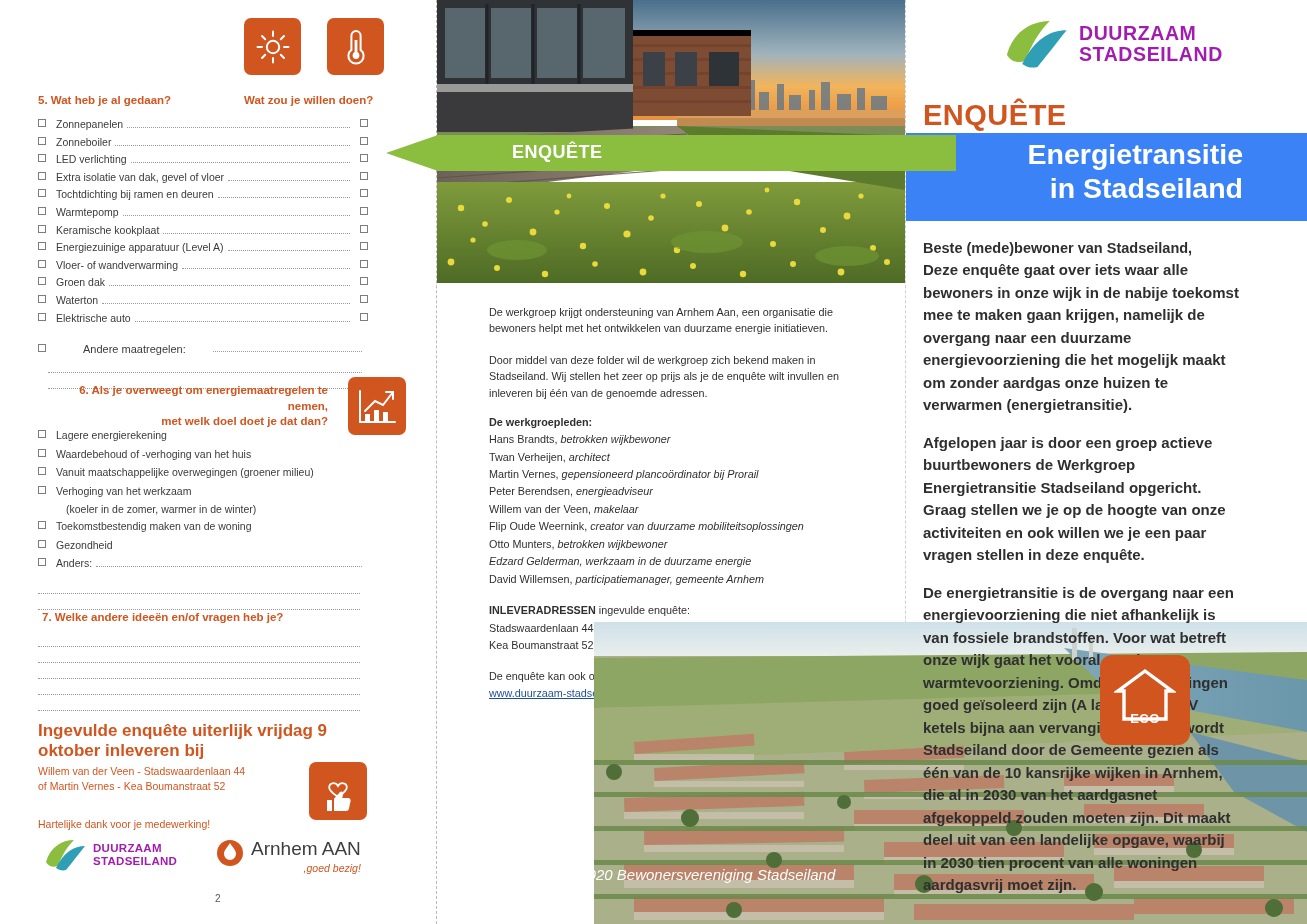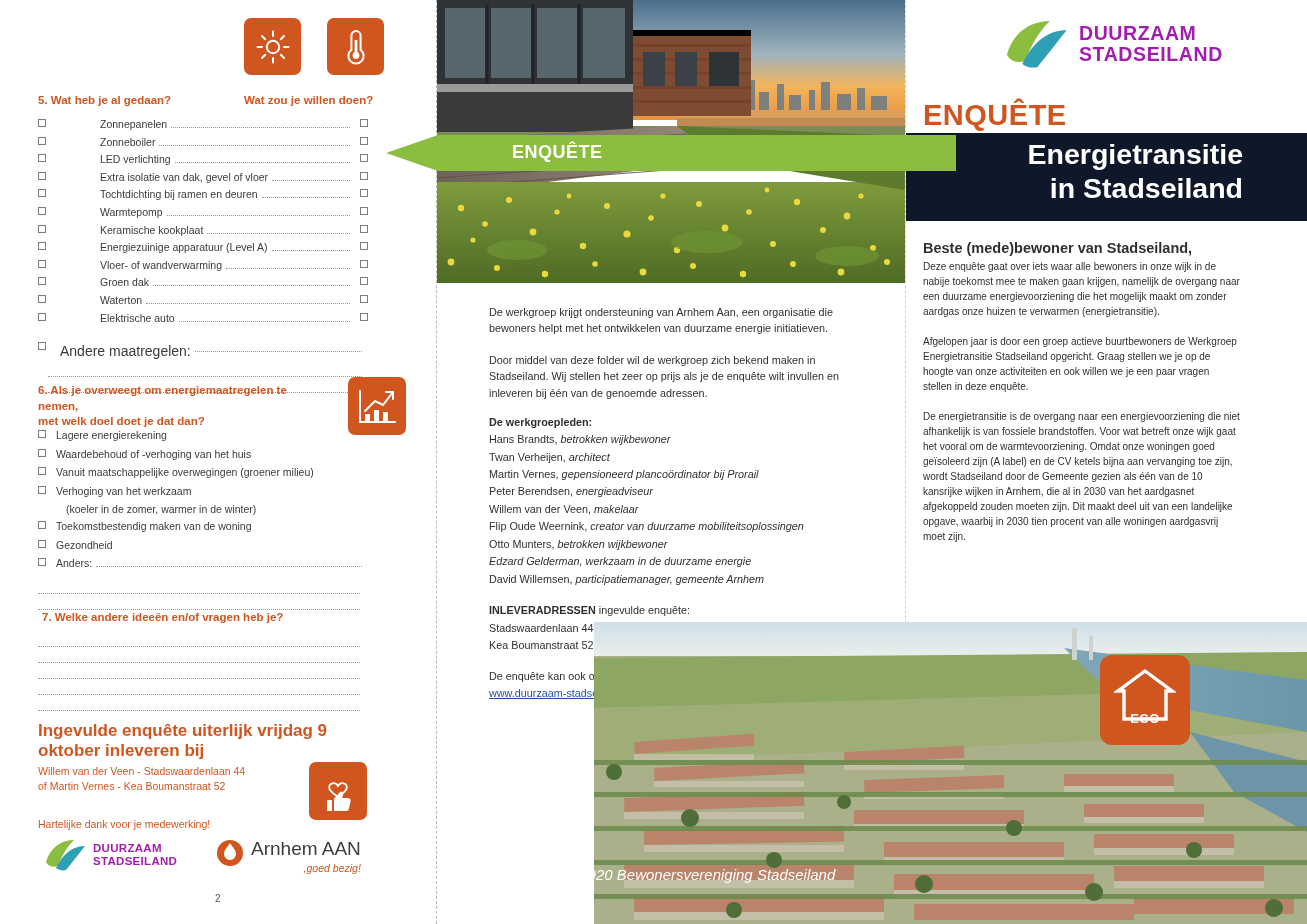--- a/index.html
+++ b/index.html
@@ -42,30 +42,30 @@
 
   .checklist { position: absolute; left: 38px; top: 118px; width: 330px; }
   .cl-row {
     display: flex; align-items: baseline; font-size: 10.5px; color: #3a3a3a;
     height: 17.6px;
   }
   .cb {
     width: 8px; height: 8px; border: 1px solid #7d7d7d; background:#fff;
     display: inline-block; flex: 0 0 8px; margin-right: 10px; position: relative; top: -1px;
   }
-  .cl-label { white-space: nowrap; margin-left: 44px; }
+  .cl-label { white-space: nowrap; }
   .dots { flex: 1 1 auto; border-bottom: 1px dotted #9a9a9a; margin: 0 6px 3px 4px; height: 9px; }
   .cb-right { margin-right: 0; margin-left: 4px; }
 
-  .other-row { display:flex; align-items:flex-start; font-size:14px; color:#3a3a3a; margin-top: 14px; }
+  .other-row { display:flex; align-items:center; font-size:11px; color:#3a3a3a; margin-top: 14px; gap: 23px; }
   .other-row .cb { margin-right: 14px; }
   .other-lines { margin-top: 2px; }
   .dotline { border-bottom: 1px dotted #9a9a9a; height: 16px; width: 314px; margin-left: 10px; }
 
-  #q6head { left: 38px; top: 383px; width: 290px; line-height: 1.35; }
+  #q6head { left: 38px; top: 383px; width: 290px; line-height: 1.35; text-align: right; }
   .q6list { position: absolute; left: 38px; top: 429px; width: 330px; }
   .q6list .cl-row { height: 18.5px; }
   .q6-ital { font-size: 10.5px; color:#3a3a3a; margin-left: 28px; height:17px; }
 
   #q7head { left: 42px; top: 611px; }
   .q7lines { position: absolute; left: 38px; top: 631px; }
   .q7lines .dotline { width: 322px; margin-left: 0; }
 
   .closing { position: absolute; left: 38px; top: 721px; width: 330px; }
   .closing .bold { font-size: 17px; font-weight: bold; color: #d1551f; }
@@ -128,38 +128,38 @@
   .logo-top-right { position: absolute; left: 1003px; top: 18px; display: flex; align-items: center; }
   .logo-top-right .logo-leaf { width: 66px; height: 52px; margin-right: 10px; }
   .logo-top-right .logo-txt { font-size: 19.5px; letter-spacing: .6px; line-height: 1.1; }
 
   .enquete-word {
     position: absolute; left: 923px; top: 99px; font-size: 29px; font-weight: bold;
     color: #d1551f; letter-spacing: .5px;
   }
   .title-band {
     position: absolute; left: 906px; top: 133px; width: 401px; height: 88px;
-    background: #0f172a;
+    background: #3b82f6;
   }
   .title-band .t {
     color: #fff; font-size: 28.5px; font-weight: bold; text-align: right;
     padding-right: 64px; line-height: 1.18; padding-top: 5px;
   }
   
   .green-arrow {
     position: absolute; left: 386px; top: 135px; width: 570px; height: 36px; z-index: 5;
   }
   .green-arrow .txt {
     position: absolute; left: 126px; top: 7px; color: #fff; font-size: 18px; font-weight: bold;
     letter-spacing: .5px;
   }
 
   .right-body { position: absolute; left: 923px; top: 240px; width: 317px; color: #2f2f2f; }
   .right-body h2 { font-size: 14.5px; margin: 0 0 3px 0; font-weight: bold; color:#2f2f2f; }
-  .right-body p { font-size: 10px; line-height: 1.5; margin: 0 0 15px 0; }
+  .right-body p { font-size: 15px; line-height: 1.5; margin: 0 0 15px 0; font-weight: bold; }
 
   .eco-badge {
     position: absolute; left: 1100px; top: 655px; width: 90px; height: 90px;
     border-radius: 12px; background: #d1551f; z-index: 7;
   }
   .eco-text { position:absolute; left:50%; top:62%; transform: translateX(-50%);
      color:#fff; font-size:13px; font-weight:bold; letter-spacing:.5px; }
 </style>
 </head>
 <body>

